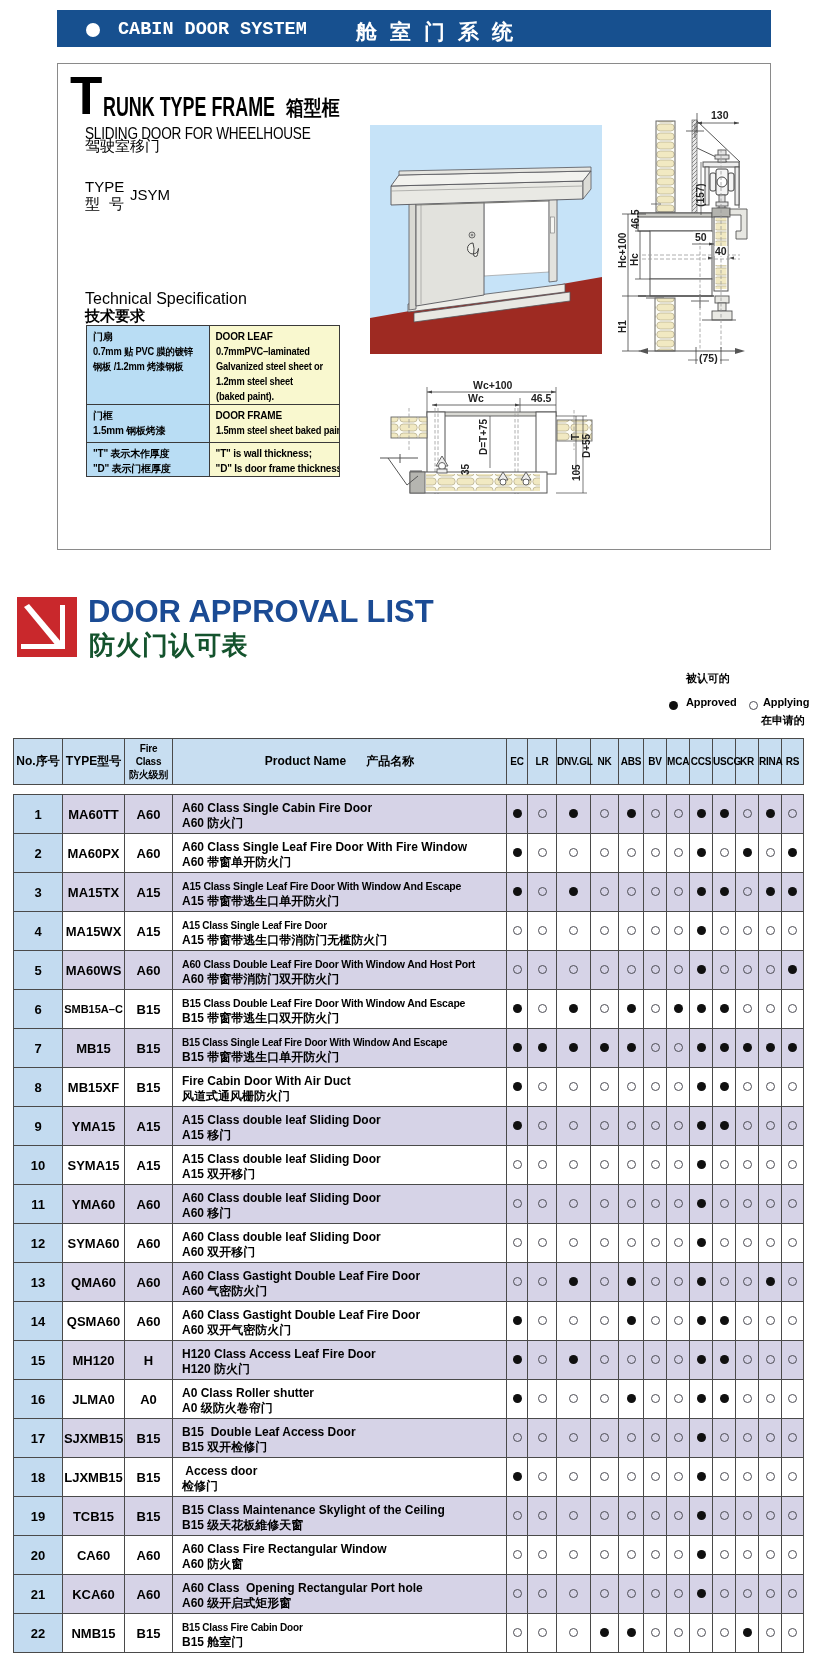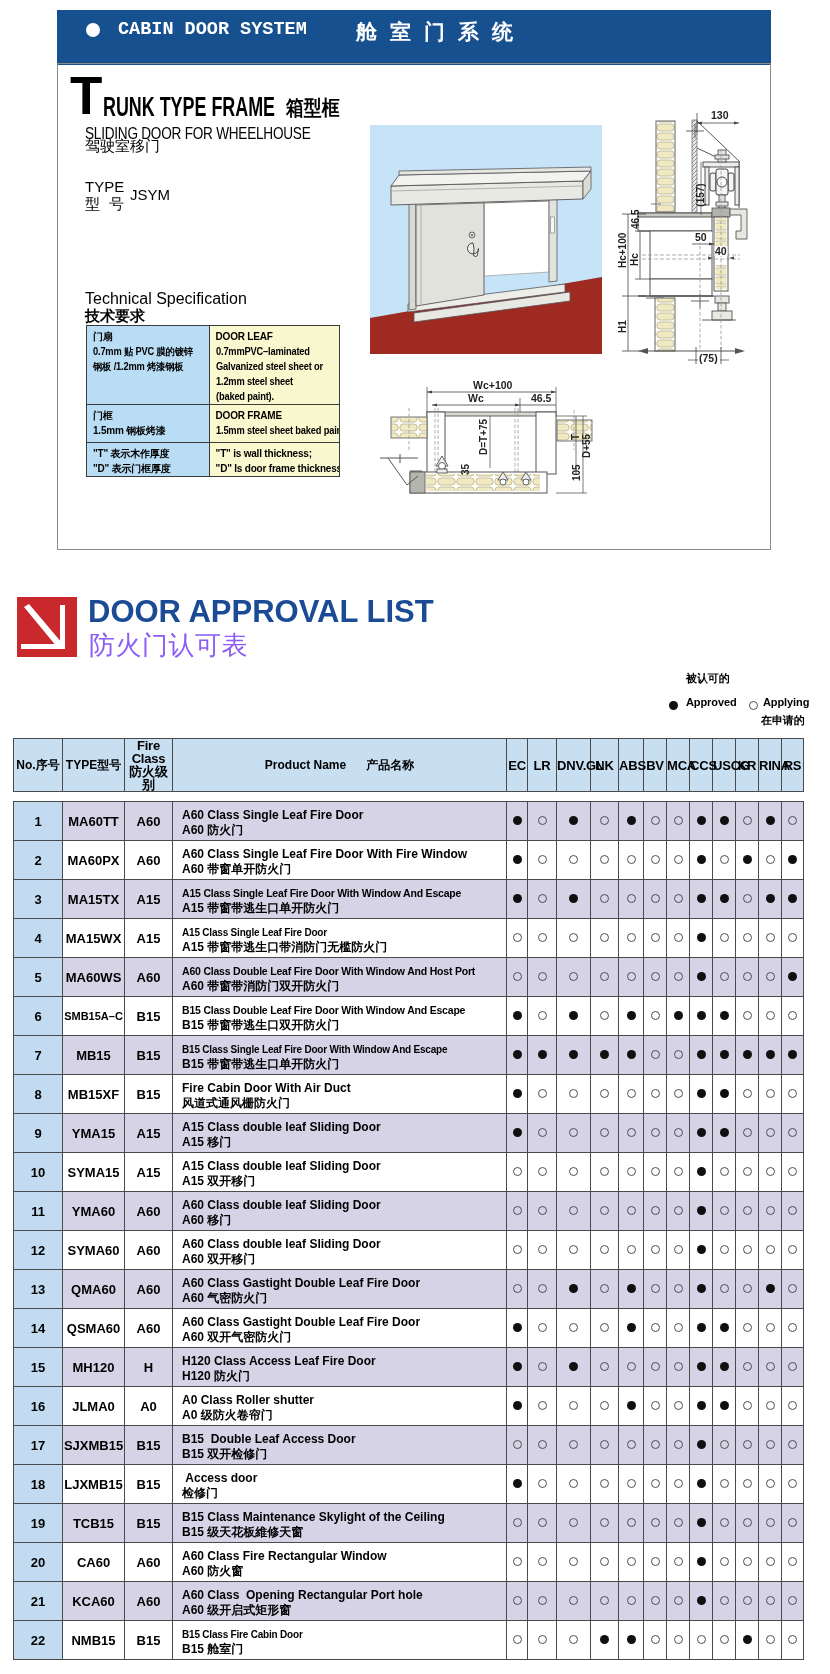--- a/index.html
+++ b/index.html
@@ -1,19 +1,19 @@
 <!DOCTYPE html>
 <html><head><meta charset="utf-8">
 <style>
 html,body{margin:0;padding:0;}
 body{width:830px;height:1674px;position:relative;background:#fff;
  font-family:"Liberation Sans",sans-serif;-webkit-font-smoothing:antialiased;}
 .abs{position:absolute;}
 
-#banner{left:57px;top:10px;width:714px;height:55px;background:#17508f;}
+#banner{left:57px;top:10px;width:714px;height:37px;background:#17508f;}
 #banner .bl{position:absolute;left:29px;top:13px;width:14px;height:14px;border-radius:50%;background:#fff;}
 #banner .en{position:absolute;left:61px;top:9px;color:#fff;font-family:"Liberation Mono",monospace;
  font-weight:bold;font-size:18.5px;letter-spacing:0px;white-space:nowrap;}
 #banner .cn{position:absolute;left:299px;top:8px;color:#fff;font-weight:bold;font-size:21px;
  letter-spacing:13px;white-space:nowrap;}
 
 #frame{left:57px;top:63px;width:712px;height:485px;border:1px solid #8a8a8a;}
 #frame .bigT{position:absolute;left:12px;top:5px;font-size:53px;font-weight:bold;line-height:53px;}
 #frame .h1{position:absolute;left:45px;top:28px;font-size:27px;font-weight:bold;white-space:nowrap;transform:scaleX(0.663);transform-origin:0 0;}
 #frame .h1cn{position:absolute;left:228px;top:30px;font-size:21px;font-weight:bold;white-space:nowrap;transform:scaleX(0.85);transform-origin:0 0;}
@@ -27,37 +27,37 @@
 
 #spec{position:absolute;left:28px;top:261px;width:254px;border-collapse:collapse;table-layout:fixed;border-radius:18px;}
 #spec td{box-sizing:border-box;border:1px solid #3a3a3a;vertical-align:top;padding:3px 4px 0 6px;font-size:10px;font-weight:bold;line-height:15px;white-space:nowrap;overflow:hidden;letter-spacing:-0.2px;}
 .sqz{transform:scaleX(0.93);transform-origin:0 0;white-space:nowrap;}
 #spec tr.r1{height:79px;}#spec tr.r2{height:38px;}#spec tr.r3{height:50px;}#spec tr.r4{height:32px;}
 #spec td.l{width:110px;background:#b9ddf4;}
 #spec td.r{width:117px;background:#f9f8cf;}
 
 #alogo{left:17px;top:597px;width:60px;height:60px;}
 #ah1{left:88px;top:594px;color:#1b4b94;font-size:31px;font-weight:bold;letter-spacing:0px;white-space:nowrap;}
-#ah2{left:89px;top:628px;color:#8b5cf6;font-size:26px;font-weight:normal;letter-spacing:0.5px;white-space:nowrap;}
+#ah2{left:89px;top:628px;color:#14532d;font-size:26px;font-weight:bold;letter-spacing:0.5px;white-space:nowrap;}
 
 .lgt{position:absolute;font-size:11px;font-weight:bold;white-space:nowrap;letter-spacing:-0.1px;}
 
 .dot{display:inline-block;width:9px;height:9px;border-radius:50%;background:#101010;}
 .ring{display:inline-block;width:7px;height:7px;border-radius:50%;border:1px solid #4d4d55;background:transparent;}
 #apv{position:absolute;left:13px;top:738px;width:791px;border-collapse:collapse;table-layout:fixed;}
 #apv td{border:1px solid #4a4a4a;padding:0;}
 #apv col.c-no{width:49px;}#apv col.c-ty{width:62px;}#apv col.c-fc{width:48px;}
 #apv col.c-pn{width:334px;}
 #apv col.c-ec{width:21px;}#apv col.c-lr{width:29px;}#apv col.c-dn{width:34px;}
 #apv col.c-nk{width:28px;}#apv col.c-ab{width:25px;}#apv col.c-bv{width:23px;}
 #apv col.c-mc{width:23px;}#apv col.c-cc{width:23px;}#apv col.c-us{width:23px;}
 #apv col.c-kr{width:23px;}#apv col.c-ri{width:23px;}#apv col.c-rs{width:22px;}
 #apv tr.hd{height:46px;background:#c8def1;}
 #apv tr.hd td{text-align:center;font-weight:bold;font-size:12px;line-height:13px;}
-#apv tr.hd td.sm{font-size:13px;letter-spacing:-0.2px;margin-left:32px;}
+#apv tr.hd td.sm{font-size:10px;letter-spacing:-0.2px;margin-left:32px;}
 #apv tr.gap td{border:none;background:#fff;height:8px;}
 #apv tr.lav{background:#d6d3e7;}
 #apv tr.wht{background:#fff;}
 #apv tr.lav,#apv tr.wht{height:39px;}
 #apv tr.gap{height:10px;}
 #apv td.noc{background:#c3dbf0;text-align:center;font-size:13px;font-weight:bold;}
 #apv td.tyc{text-align:center;font-size:13px;font-weight:bold;}
 #apv td.tyc.t-sm{font-size:11px;}
 #apv td.fcc{text-align:center;font-size:13px;font-weight:bold;}
 #apv td.pnc{padding:3px 2px 0 9px;vertical-align:middle;}
@@ -449,21 +449,21 @@
 
  <tr class="gap">
         <td colspan="16"></td>
       </tr>
 
 <tr class="lav">
         <td class="noc">1</td>
         <td class="tyc">MA60TT</td>
         <td class="fcc">A60</td>
         <td class="pnc">
-          <div class="pn1">A60 Class Single Leaf Fire Door</div>
+          <div class="pn1">A60 Class Single Cabin Fire Door</div>
           <div class="pn2">A60 防火门</div>
         </td>
         <td class="dc"><span class="dot"></span></td>
         <td class="dc"><span class="ring"></span></td>
         <td class="dc"><span class="dot"></span></td>
         <td class="dc"><span class="ring"></span></td>
         <td class="dc"><span class="dot"></span></td>
         <td class="dc"><span class="ring"></span></td>
         <td class="dc"><span class="ring"></span></td>
         <td class="dc"><span class="dot"></span></td>

